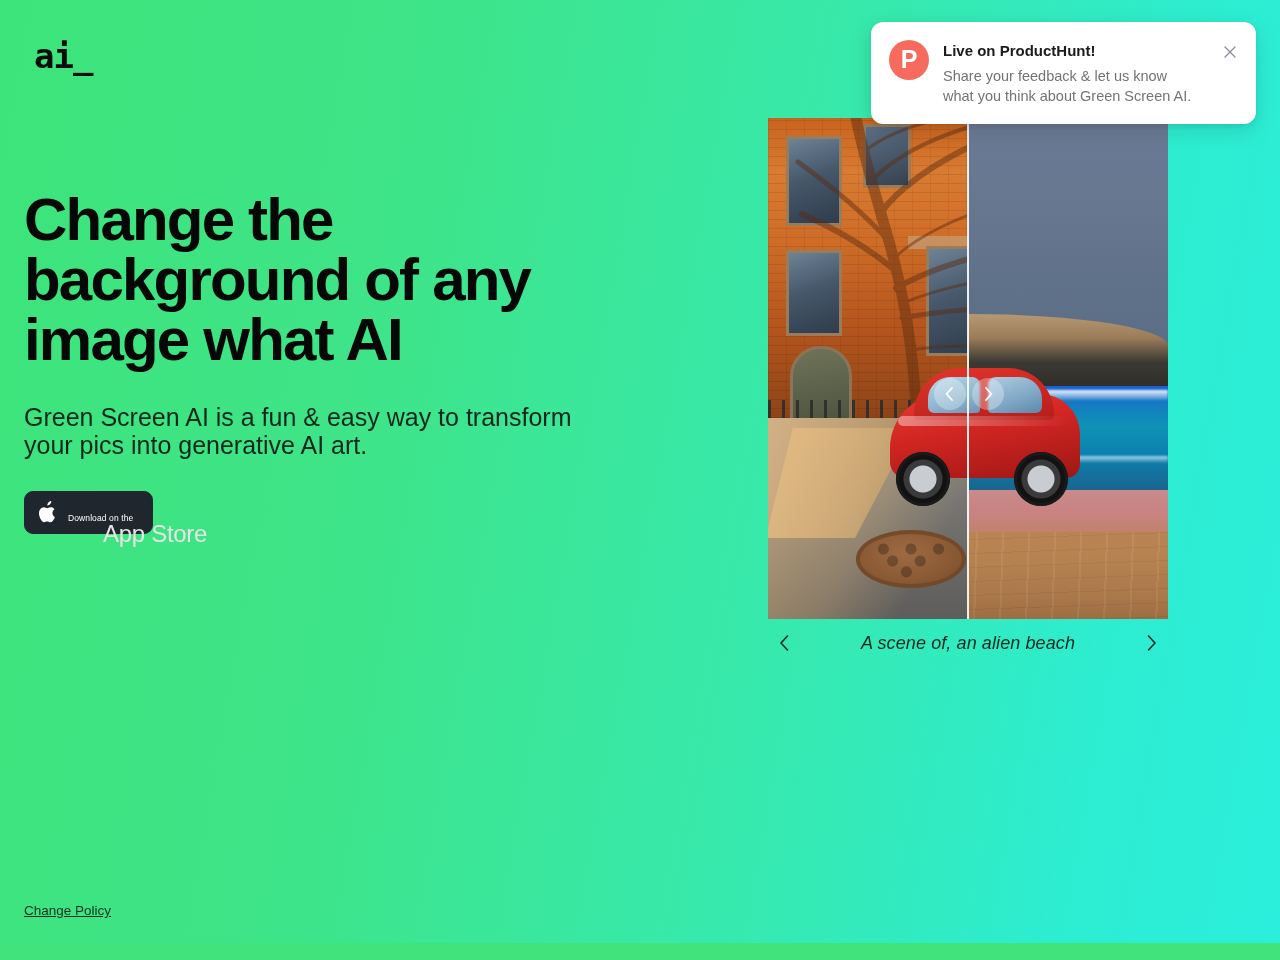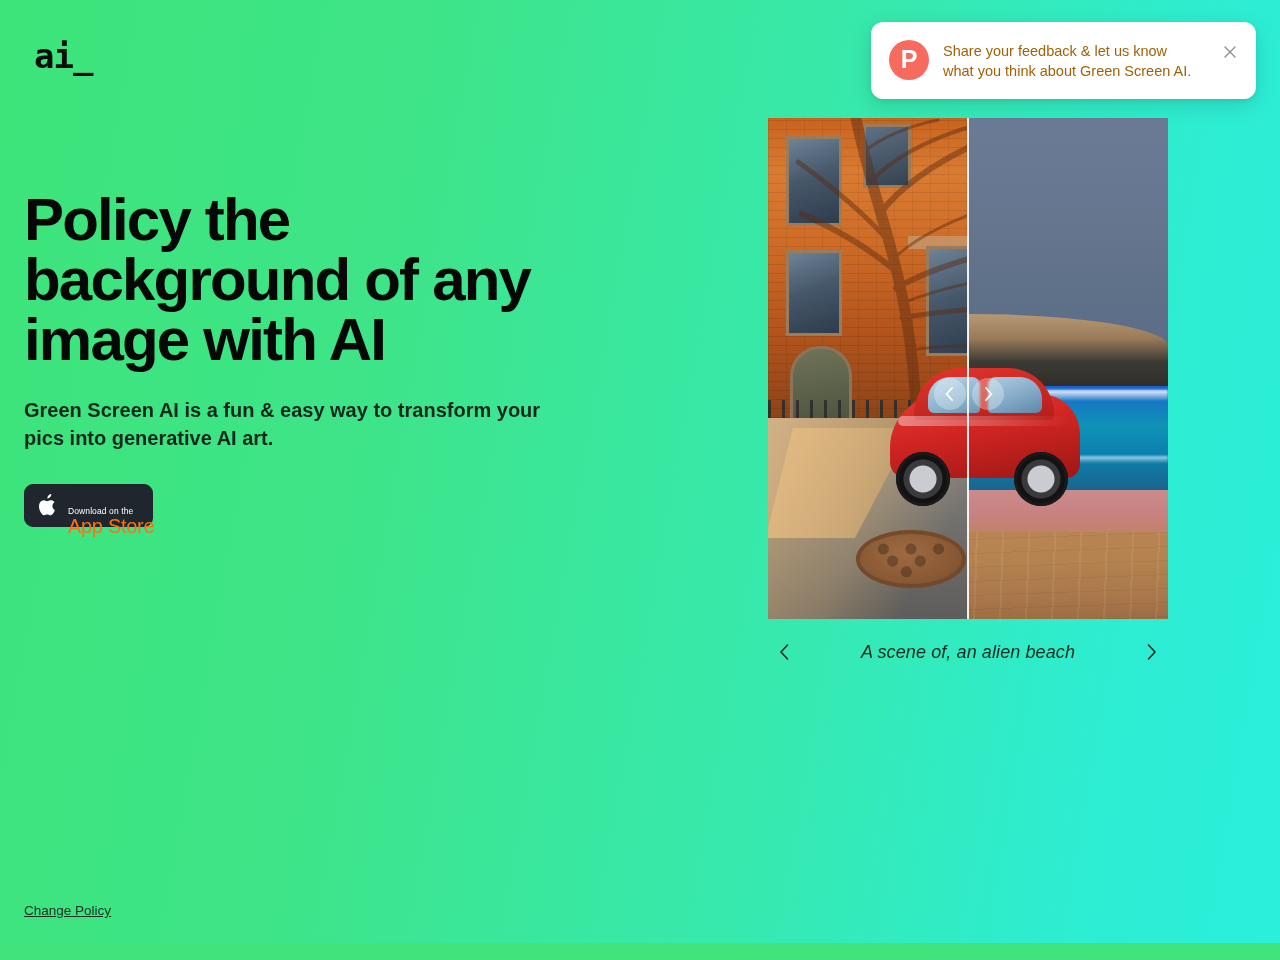--- a/index.html
+++ b/index.html
@@ -69,26 +69,26 @@
   .hero-title {
     font-size: 60px;
     line-height: 60px;
     font-weight: 800;
     letter-spacing: -1.8px;
     color: #060807;
     max-width: 520px;
   }
 
   .hero-sub {
-    margin-top: 26px;
-    font-size: 20px;
+    margin-top: 33px;
+    font-size: 25px;
     line-height: 28px;
     color: #12281D;
     max-width: 556px;
-    font-weight: 700;
+    font-weight: 400;
   }
 
   
   .appstore-badge {
     margin-top: 32px;
     display: inline-flex;
     align-items: center;
     gap: 9px;
     background: #20262E;
     border-radius: 9px;
@@ -108,26 +108,27 @@
   .appstore-text { display: flex; flex-direction: column; line-height: 1; }
   .appstore-small {
     color: #ffffff;
     font-size: 8.5px;
     letter-spacing: .1px;
     margin-bottom: 2px;
     white-space: nowrap;
     margin-top: 32px;
   }
   .appstore-big {
-    color: #f97316;
-    font-size: 20px;
+    color: #e5e5e5;
+    font-size: 24px;
     font-weight: 500;
     letter-spacing: -.3px;
     white-space: nowrap;
     line-height: 19px;
+    margin-left: 35px;
   }
 
   
   .privacy-link {
     position: absolute;
     left: 24px;
     top: 903px;
     font-size: 13.5px;
     color: #16301F;
     text-decoration: underline;
@@ -345,21 +346,21 @@
     background: rgba(255,255,255,.30);
     backdrop-filter: blur(1px);
     cursor: col-resize;
   }
   .handle-left  { left:166px; }
   .handle-right { left:204px; }
   .split-handle svg { display:block; }
 
   
   .carousel-nav {
-    margin-top: 20px;
+    margin-top: 11px;
     width: 400px;
     display: flex;
     align-items: center;
     justify-content: space-between;
     padding: 0 4px;
   }
   .nav-arrow {
     width: 26px;
     height: 26px;
     display: flex;
@@ -412,21 +413,21 @@
   .toast-title {
     font-size: 15px;
     font-weight: bold;
     color: #1C1C1E;
     line-height: 20px;
     margin-bottom: 5px;
   }
   .toast-text {
     font-size: 14.5px;
     line-height: 20px;
-    color: #a16207;
+    color: #737373;
     max-width: 252px;
   }
   .toast-close {
     flex: 0 0 auto;
     width: 20px;
     height: 20px;
     margin-top: 2px;
     display: flex;
     align-items: center;
     justify-content: center;
@@ -437,21 +438,21 @@
 </head>
 <body>
 
 <div class="page">
 
   <header class="site-header">
     <div class="logo">ai_</div>
   </header>
 
   <section class="hero-left">
-    <h1 class="hero-title">Policy the background of any image with AI</h1>
+    <h1 class="hero-title">Change the background of any image what AI</h1>
     <p class="hero-sub">Green Screen AI is a fun &amp; easy way to transform your pics into generative AI art.</p>
 
     <a class="appstore-badge">
       <svg class="apple-glyph" viewBox="0 0 22 26" aria-hidden="true">
         <path fill="#ffffff" d="M15.1 13.6c0-2.6 2.1-3.9 2.2-4-1.2-1.8-3.1-2-3.8-2-1.6-.2-3.1.9-3.9.9-.8 0-2.1-.9-3.4-.9-1.8 0-3.4 1-4.3 2.6-1.8 3.2-.5 7.9 1.3 10.5.9 1.3 1.9 2.7 3.2 2.6 1.3-.1 1.8-.8 3.3-.8 1.5 0 2 .8 3.4.8 1.4 0 2.3-1.3 3.2-2.6.6-.9 1.1-1.9 1.4-3-.1 0-2.6-1-2.6-4.1z"></path>
         <path fill="#ffffff" d="M12.8 4.2c.7-.9 1.2-2.1 1.1-3.3-1 0-2.3.7-3 1.6-.7.8-1.3 2-1.1 3.2 1.1.1 2.3-.6 3-1.5z"></path>
       </svg>
       <span class="appstore-text">
         <span class="appstore-small">Download on the</span>
         <span class="appstore-big">App Store</span>
@@ -546,20 +547,21 @@
         </svg>
       </div>
     </div>
   </section>
 
   <a class="privacy-link">Change Policy</a>
 
   <div class="toast">
     <div class="toast-icon">P</div>
     <div class="toast-body">
+      <div class="toast-title">Live on ProductHunt!</div>
       <div class="toast-text">Share your feedback &amp; let us know what you think about Green Screen AI.</div>
     </div>
     <div class="toast-close">
       <svg width="14" height="14" viewBox="0 0 14 14" aria-hidden="true">
         <path d="M2 2 L12 12 M12 2 L2 12" stroke="#8A9099" stroke-width="1.4" stroke-linecap="round"></path>
       </svg>
     </div>
   </div>
 
   <div class="footer-band"></div>

